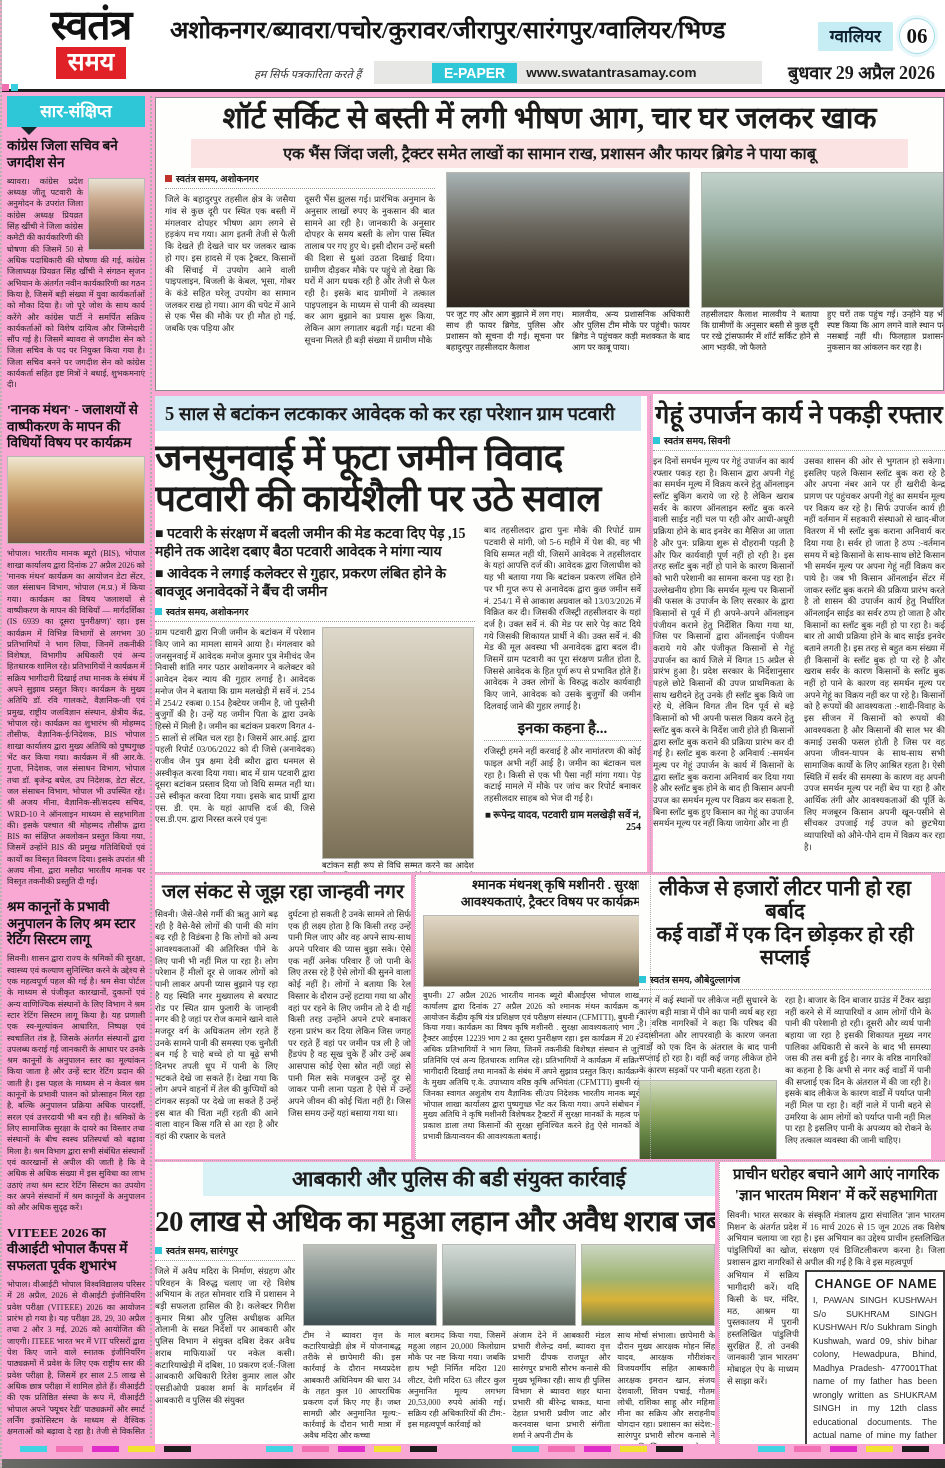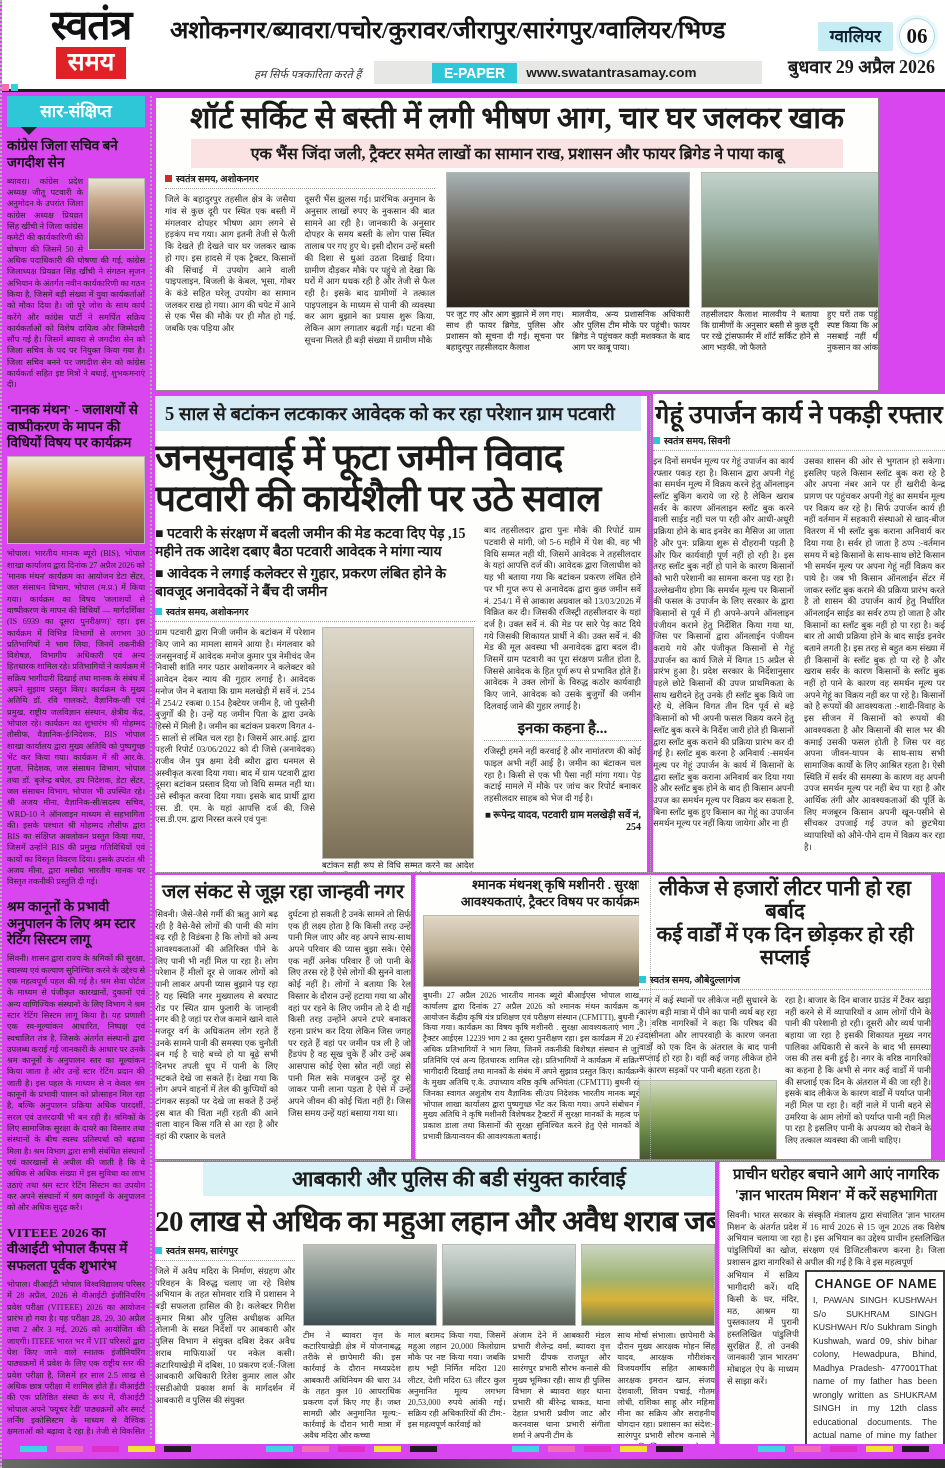--- a/index.html
+++ b/index.html
@@ -1,36 +1,36 @@
 <!DOCTYPE html>
 <html lang="hi"><head>
 <meta charset="utf-8">
 <style>
   html,body { margin:0; padding:0; background:#e9e9e6; }
   * { box-sizing:border-box; }
   .page {
-    position:relative; width:945px; height:1468px; margin:0 auto; background:#d946ef;
+    position:relative; width:945px; height:1468px; margin:0 auto; background:#f9a8d4;
     font-family:"Liberation Serif","DejaVu Sans",serif; color:#1c1c1c; overflow:hidden;
     border-left:2px dotted #b5b5b0;
   }
   
   .header { position:absolute; left:0; top:0; width:945px; height:92px; border-bottom:3px solid #1d1d1d; background:#fff; }
   .logo { position:absolute; left:26px; top:4px; width:126px; text-align:center; }
   .logo-top { font-size:41px; font-weight:bold; letter-spacing:-1px; line-height:1.05; color:#111; }
   .logo-bottom { display:inline-block; background:#e02128; color:#fff; font-weight:bold; font-size:25px; line-height:1.1; padding:1px 12px 3px; }
   .cities { position:absolute; left:168px; top:12px; width:618px; font-size:24px; font-weight:bold; color:#151515; white-space:nowrap; overflow:hidden; }
   .tagline { position:absolute; left:252px; top:66px; font-size:11px; font-style:italic; color:#333; white-space:nowrap; }
   .epaper-bar { position:absolute; left:372px; top:61px; width:388px; height:23px; background:#e7e7e5; display:flex; align-items:center; }
   .epaper-badge { background:#2ec7d8; color:#fff; font-weight:bold; font-size:14px; font-family:"Liberation Sans",sans-serif; padding:2px 12px; margin-left:58px; }
   .site { font-size:13.5px; font-weight:bold; font-family:"Liberation Sans",sans-serif; color:#222; margin-left:9px; }
   .edition-wrap { position:absolute; right:12px; top:18px; width:165px; text-align:right; }
   .edition-row { display:flex; align-items:center; justify-content:flex-end; gap:6px; }
   .edition-pill { background:#c6ecf4; border-radius:1px; padding:2px 12px 4px; font-weight:bold; font-size:17px; color:#123; }
   .page-circle { width:36px; height:36px; border-radius:50%; background:#fff; border:1px solid #9fdbe8; box-shadow:0 0 0 3px #e7f7fa; font-size:21px; font-weight:bold; display:flex; align-items:center; justify-content:center; color:#111; }
-  .date { font-size:18px; font-weight:bold; white-space:nowrap; }
+  .date { font-size:18px; font-weight:bold; margin-top:6px; white-space:nowrap; }
   .print-marks { position:absolute; left:0; top:84px; display:flex; gap:2px; }
   .pm { width:7px; height:7px; } .pm1{ background:#f06fae; } .pm2{ background:#39cede; }
   
   .art { position:absolute; overflow:hidden; background:#fefefc; }
   .bodytxt { font-size:8.6px; line-height:1.36; text-align:justify; color:#1f1f1f; }
   .bodytxt p { margin:0 0 3px; }
   .byline { display:flex; align-items:center; gap:4px; font-size:9.5px; font-weight:bold; white-space:nowrap; }
   .mk { width:7px; height:7px; flex:0 0 auto; } .mk-red{ background:#c0332b; } .mk-cyan{ background:#2ec7d8; }
   .dotline { border-bottom:1px dotted #999; margin:3px 0 5px; }
   .photo { background-size:cover; border:1px solid #b9b9b4; }
@@ -50,21 +50,21 @@
   .ph-barrels { background:linear-gradient(180deg,#bcc0b9 0%,#87948f 42%,#55686a 78%,#3f4e50 100%); }
   
   .sidebar { position:absolute; left:2px; top:96px; width:148px; height:1342px; padding:0 5px 0 3px; border-right:2px dotted #b0b0ab; overflow:hidden; }
   .sb-header { position:relative; background:#2ec7d8; color:#fff; font-weight:bold; font-size:17px; text-align:center; padding:3px 0 5px; }
   .sb-tri { position:absolute; left:14px; top:100%; width:0; height:0; border-left:8px solid transparent; border-right:8px solid transparent; border-top:8px solid #15262a; }
   .sb-title { font-size:13.5px; font-weight:bold; line-height:1.25; margin:11px 0 4px; color:#111; }
   .sb-body { font-size:8.2px; line-height:1.38; text-align:justify; color:#242424; }
   .sb-photo-portrait { float:right; width:57px; height:72px; margin:2px 0 3px 5px; }
   .sb-photo-wide { width:100%; height:88px; margin:2px 0 4px; }
   
-  .fire { left:153px; top:97px; width:724px; height:294px; border:1px solid #8a8a85; padding:4px 9px; }
+  .fire { left:153px; top:97px; width:789px; height:294px; border:1px solid #8a8a85; padding:4px 9px; }
   .fire-head { font-size:30px; font-weight:bold; text-align:center; line-height:1.08; white-space:nowrap; }
   .fire-sub { background:#fae3e2; font-size:16px; font-weight:bold; text-align:center; margin:5px 26px 4px; padding:3px 0 4px; white-space:nowrap; overflow:hidden; }
   .fire-row { display:flex; gap:11px; margin-top:3px; height:212px; }
   .fire-colA { width:270px; flex:0 0 auto; }
   .fire-txt2 { display:flex; gap:9px; margin-top:2px; }
   .fire-txt2 > div { flex:1; }
   .fire-blk { width:244px; flex:0 0 auto; }
   .fire-blk .photo { width:100%; height:136px; }
   
   .land { left:153px; top:396px; width:492px; height:476px; padding-right:6px; }

